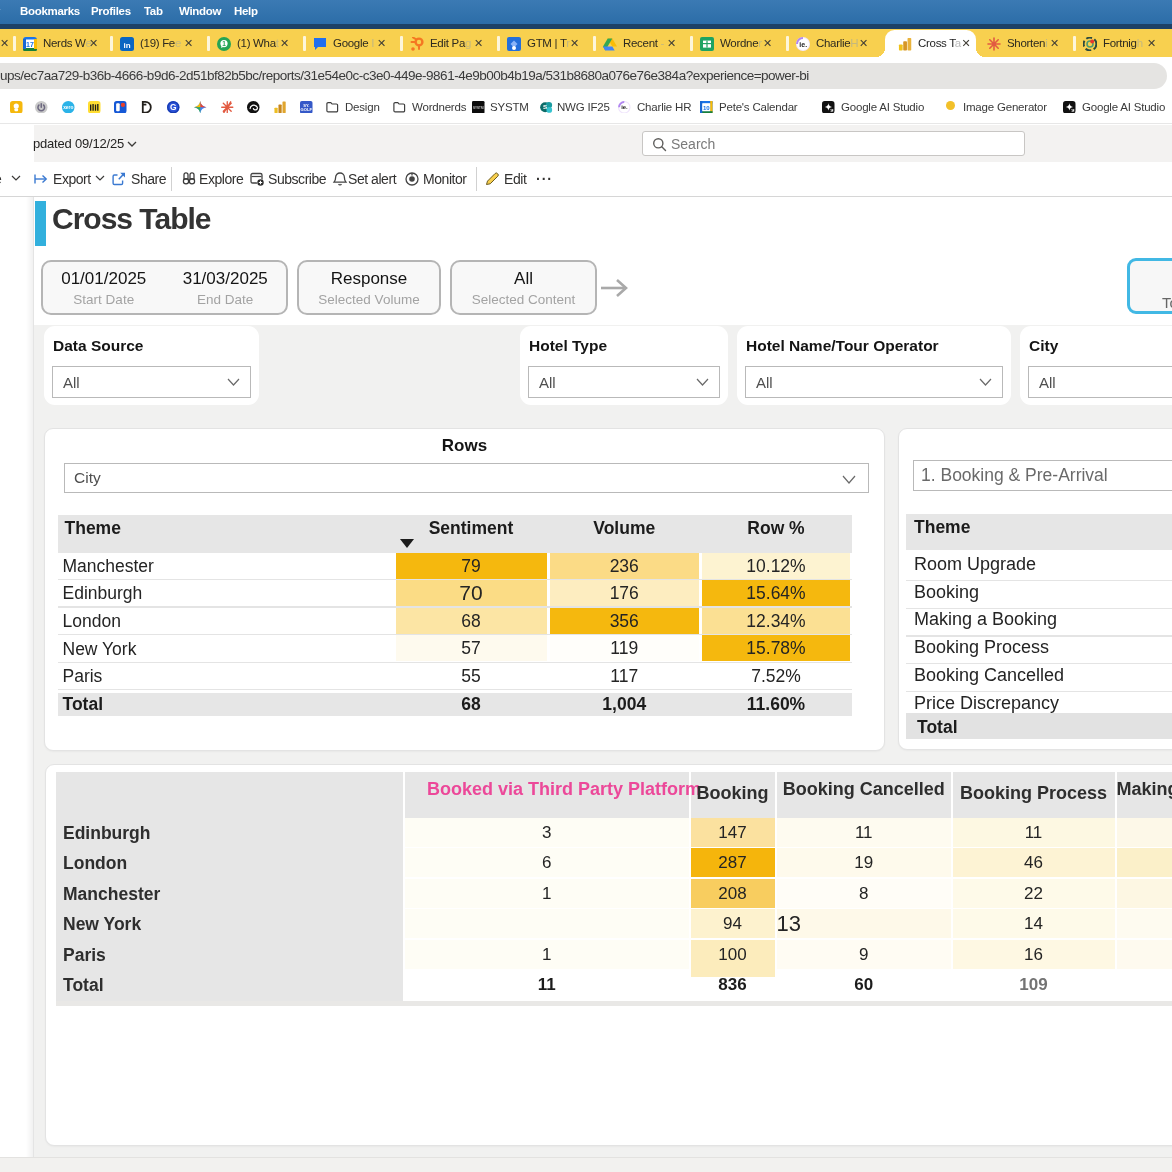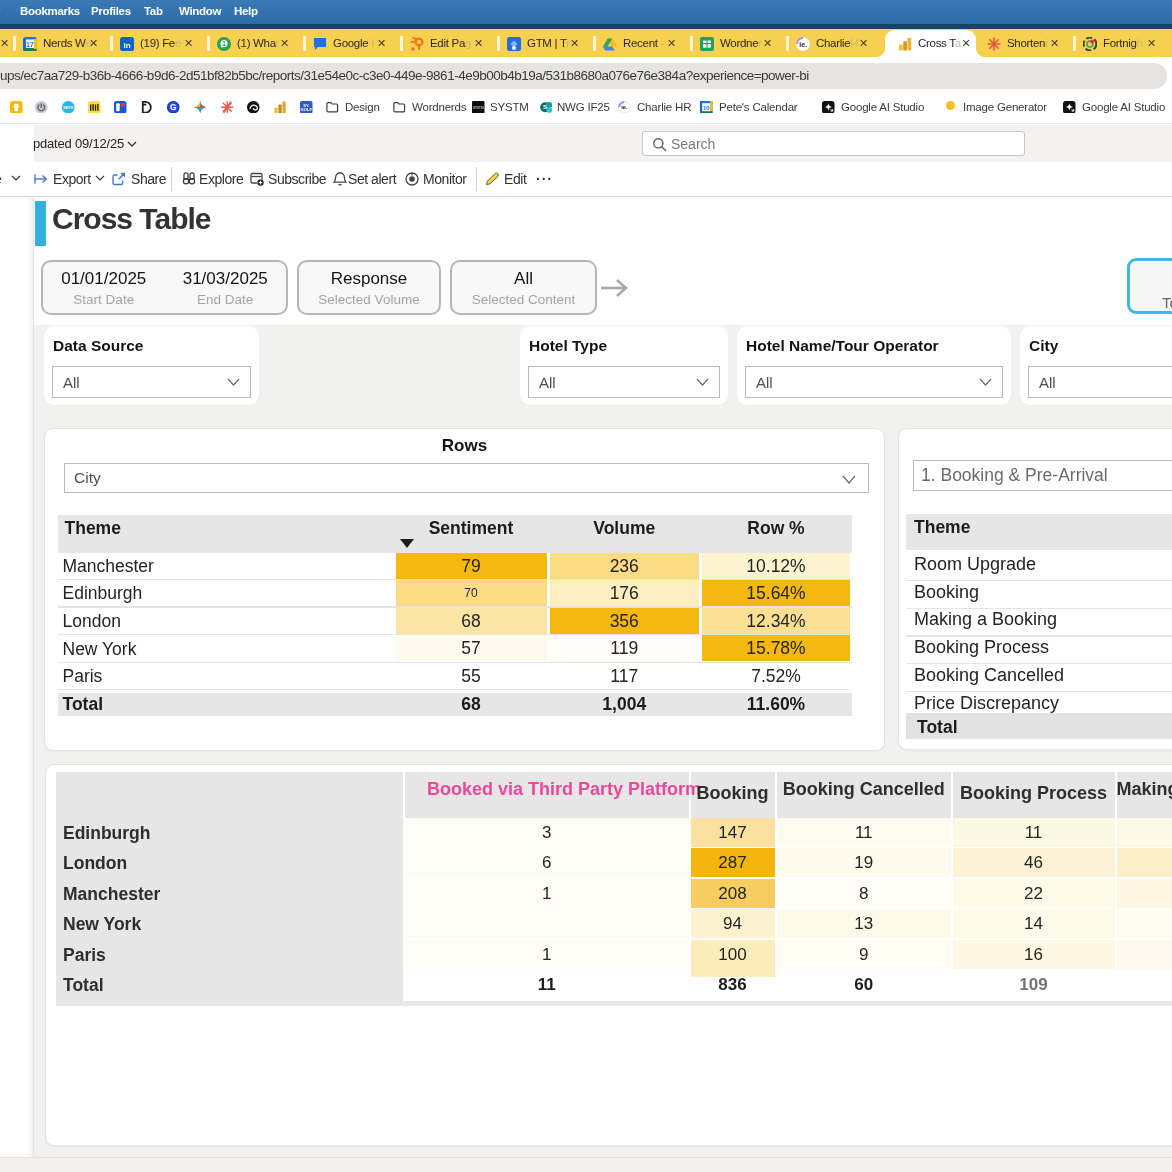--- a/index.html
+++ b/index.html
@@ -460,21 +460,21 @@
 <svg style="position:absolute;left:342px;top:24px;width:14px;height:9px" viewBox="0 0 14 9">
             <path d="M0 0 H14 L7 9 Z" fill="#1c1c1c"></path>
           </svg>
 <div style="position:absolute;left:0;top:63.7px;width:794px;height:1.4px;background:#e4e4e4"></div>
 <div style="position:absolute;left:5px;top:40.7px;font-size:17.5px;color:#242424">Manchester</div>
 <div style="position:absolute;left:338.0px;top:37.5px;width:151.0px;height:26.1px;background:#f5b80e;text-align:center;font-size:17.5px;color:#242424;line-height:26.1px">79</div>
 <div style="position:absolute;left:492.0px;top:37.5px;width:149.5px;height:26.1px;background:#fbdb86;text-align:center;font-size:17.5px;color:#242424;line-height:26.1px">236</div>
 <div style="position:absolute;left:644.5px;top:37.5px;width:148px;height:26.1px;background:#fdf3d1;text-align:center;font-size:17.5px;color:#242424;line-height:26.1px">10.12%</div>
 <div style="position:absolute;left:0;top:91.3px;width:794px;height:1.4px;background:#e4e4e4"></div>
 <div style="position:absolute;left:5px;top:68.3px;font-size:17.5px;color:#242424">Edinburgh</div>
-<div style="position:absolute;left:338.0px;top:65.1px;width:151.0px;height:26.1px;background:#fbdc85;text-align:center;font-size:12px;color:#242424;line-height:26.1px">70</div>
+<div style="position:absolute;left:338.0px;top:65.1px;width:151.0px;height:26.1px;background:#fbdc85;text-align:center;font-size:21px;color:#242424;line-height:26.1px">70</div>
 <div style="position:absolute;left:492.0px;top:65.1px;width:149.5px;height:26.1px;background:#fdedc0;text-align:center;font-size:17.5px;color:#242424;line-height:26.1px">176</div>
 <div style="position:absolute;left:644.5px;top:65.1px;width:148px;height:26.1px;background:#f5b80e;text-align:center;font-size:17.5px;color:#242424;line-height:26.1px">15.64%</div>
 <div style="position:absolute;left:0;top:118.9px;width:794px;height:1.4px;background:#e4e4e4"></div>
 <div style="position:absolute;left:5px;top:95.9px;font-size:17.5px;color:#242424">London</div>
 <div style="position:absolute;left:338.0px;top:92.7px;width:151.0px;height:26.1px;background:#fce5a4;text-align:center;font-size:17.5px;color:#242424;line-height:26.1px">68</div>
 <div style="position:absolute;left:492.0px;top:92.7px;width:149.5px;height:26.1px;background:#f5b80e;text-align:center;font-size:17.5px;color:#242424;line-height:26.1px">356</div>
 <div style="position:absolute;left:644.5px;top:92.7px;width:148px;height:26.1px;background:#fbe093;text-align:center;font-size:17.5px;color:#242424;line-height:26.1px">12.34%</div>
 <div style="position:absolute;left:0;top:146.5px;width:794px;height:1.4px;background:#e4e4e4"></div>
 <div style="position:absolute;left:5px;top:123.5px;font-size:17.5px;color:#242424">New York</div>
 <div style="position:absolute;left:338.0px;top:120.3px;width:151.0px;height:26.1px;background:#fefaee;text-align:center;font-size:17.5px;color:#242424;line-height:26.1px">57</div>
@@ -545,21 +545,21 @@
 <div style="position:absolute;left:1060.5px;top:76.0px;width:148px;height:29px;background:#fbf0c9;text-align:center;font-size:17px;color:#242424;line-height:29px"></div>
 <div style="position:absolute;left:7px;top:111.5px;font-size:17.5px;font-weight:700;color:#2e2e2e">Manchester</div>
 <div style="position:absolute;left:348.5px;top:106.5px;width:284.5px;height:29px;background:#fefdf5;text-align:center;font-size:17px;color:#242424;line-height:29px">1</div>
 <div style="position:absolute;left:634.5px;top:106.5px;width:84.0px;height:29px;background:#f8cd5f;text-align:center;font-size:17px;color:#242424;line-height:29px">208</div>
 <div style="position:absolute;left:720.5px;top:106.5px;width:174.5px;height:29px;background:#fffdf7;text-align:center;font-size:17px;color:#242424;line-height:29px">8</div>
 <div style="position:absolute;left:896.5px;top:106.5px;width:162.0px;height:29px;background:#fefae9;text-align:center;font-size:17px;color:#242424;line-height:29px">22</div>
 <div style="position:absolute;left:1060.5px;top:106.5px;width:148px;height:29px;background:#fdf7e3;text-align:center;font-size:17px;color:#242424;line-height:29px"></div>
 <div style="position:absolute;left:7px;top:142.0px;font-size:17.5px;font-weight:700;color:#2e2e2e">New York</div>
 <div style="position:absolute;left:348.5px;top:137.0px;width:284.5px;height:29px;background:#fefdf5;text-align:center;font-size:17px;color:#242424;line-height:29px"></div>
 <div style="position:absolute;left:634.5px;top:137.0px;width:84.0px;height:29px;background:#fdf2ce;text-align:center;font-size:17px;color:#242424;line-height:29px">94</div>
-<div style="position:absolute;left:720.5px;top:137.0px;width:174.5px;height:29px;background:#fef9e9;text-align:center;font-size:17px;color:#242424;line-height:29px">13</div>
+<div style="position:absolute;left:720.5px;top:137.0px;width:174.5px;height:29px;background:#fef9e9;text-align:left;font-size:22px;color:#242424;line-height:29px">13</div>
 <div style="position:absolute;left:896.5px;top:137.0px;width:162.0px;height:29px;background:#fefae9;text-align:center;font-size:17px;color:#242424;line-height:29px">14</div>
 <div style="position:absolute;left:1060.5px;top:137.0px;width:148px;height:29px;background:#fefbf0;text-align:center;font-size:17px;color:#242424;line-height:29px"></div>
 <div style="position:absolute;left:7px;top:172.5px;font-size:17.5px;font-weight:700;color:#2e2e2e">Paris</div>
 <div style="position:absolute;left:348.5px;top:167.5px;width:284.5px;height:29px;background:#fefdf5;text-align:center;font-size:17px;color:#242424;line-height:29px">1</div>
 <div style="position:absolute;left:634.5px;top:167.5px;width:84.0px;height:37px;background:#fcecbc;text-align:center;font-size:17px;color:#242424;line-height:29px">100</div>
 <div style="position:absolute;left:720.5px;top:167.5px;width:174.5px;height:29px;background:#fffcf3;text-align:center;font-size:17px;color:#242424;line-height:29px">9</div>
 <div style="position:absolute;left:896.5px;top:167.5px;width:162.0px;height:29px;background:#fef8e3;text-align:center;font-size:17px;color:#242424;line-height:29px">16</div>
 <div style="position:absolute;left:1060.5px;top:167.5px;width:148px;height:29px;background:#fefaef;text-align:center;font-size:17px;color:#242424;line-height:29px"></div>
 <div style="position:absolute;left:7px;top:203.0px;font-size:17.5px;font-weight:700;color:#2e2e2e">Total</div>
 <div style="position:absolute;left:348.5px;top:198.0px;width:284.5px;height:29px;text-align:center;font-size:17px;font-weight:700;color:#1c1c1c;line-height:29px">11</div>

